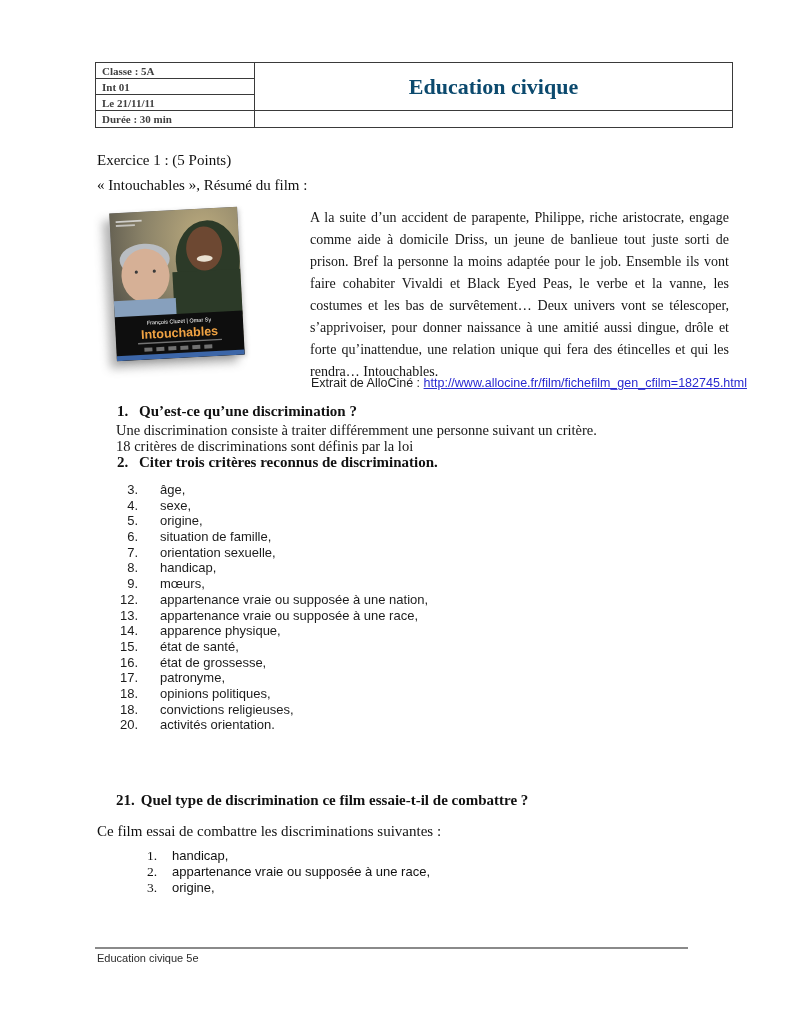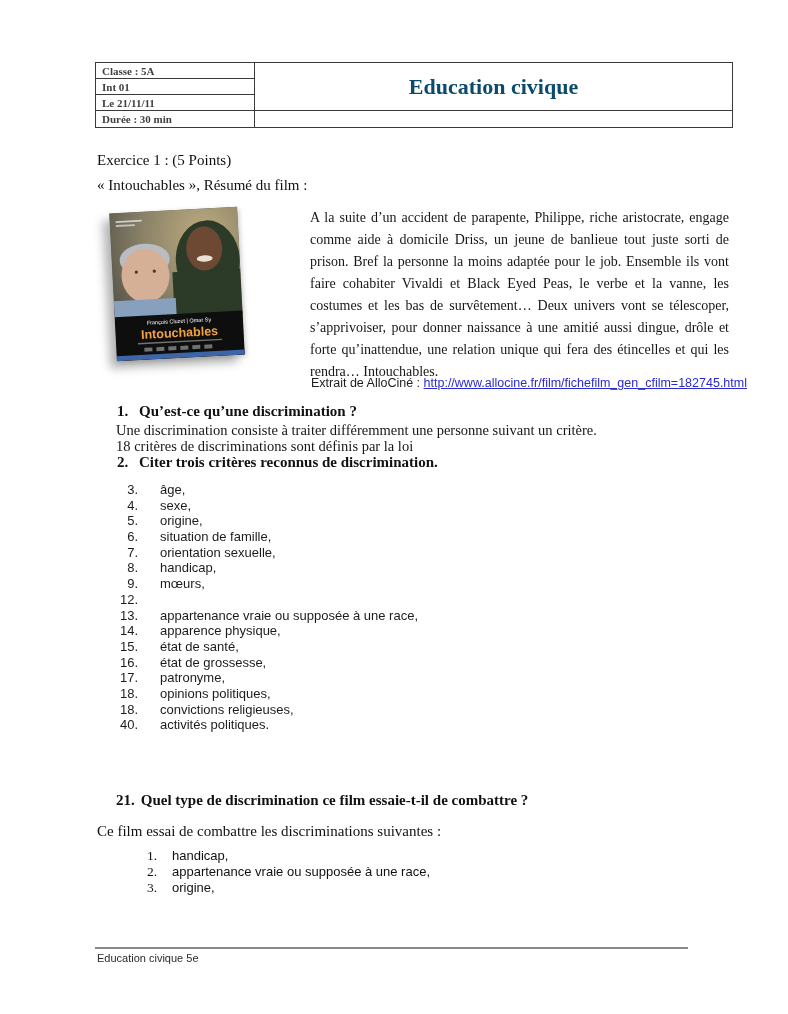--- a/index.html
+++ b/index.html
@@ -172,20 +172,21 @@
   <div class="row">
       <span class="cnum">8.</span>
       <span class="ctxt">handicap,</span>
     </div>
   <div class="row">
       <span class="cnum">9.</span>
       <span class="ctxt">mœurs,</span>
     </div>
   <div class="row">
       <span class="cnum">12.</span>
+      <span class="ctxt">appartenance vraie ou supposée à une nation,</span>
     </div>
   <div class="row">
       <span class="cnum">13.</span>
       <span class="ctxt">appartenance vraie ou supposée à une race,</span>
     </div>
   <div class="row">
       <span class="cnum">14.</span>
       <span class="ctxt">apparence physique,</span>
     </div>
   <div class="row">
@@ -202,22 +203,22 @@
     </div>
   <div class="row">
       <span class="cnum">18.</span>
       <span class="ctxt">opinions politiques,</span>
     </div>
   <div class="row">
       <span class="cnum">18.</span>
       <span class="ctxt">convictions religieuses,</span>
     </div>
   <div class="row">
-      <span class="cnum">40.</span>
-      <span class="ctxt">activités politiques.</span>
+      <span class="cnum">20.</span>
+      <span class="ctxt">activités orientation.</span>
     </div>
 </div>
 
 <div class="abs qrow q21">
   <span class="qnum21">21.</span>
   <span>Quel type de discrimination ce film essaie-t-il de combattre ?</span>
 </div>
 <div class="abs concl">Ce film essai de combattre les discriminations suivantes :</div>
 
 <div class="abs list2">

